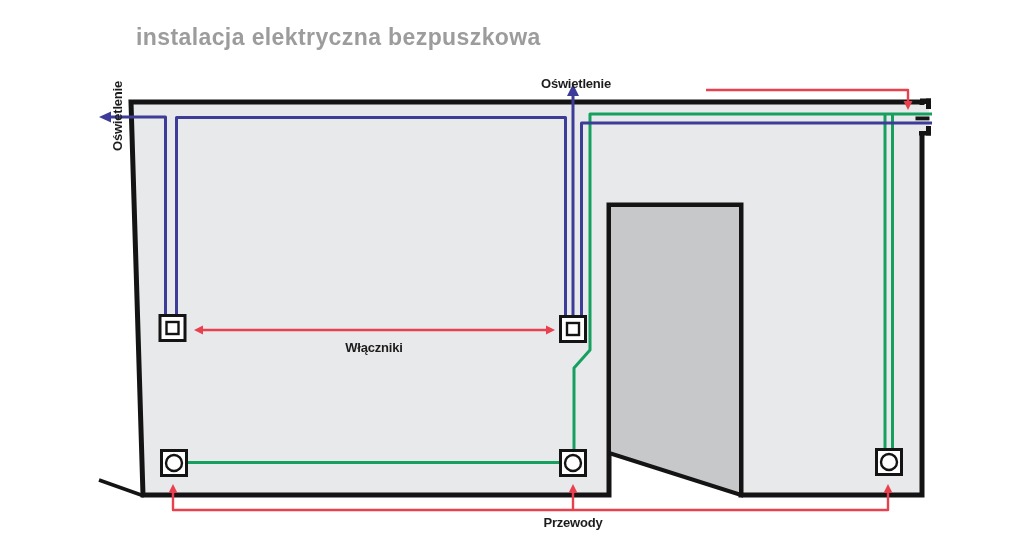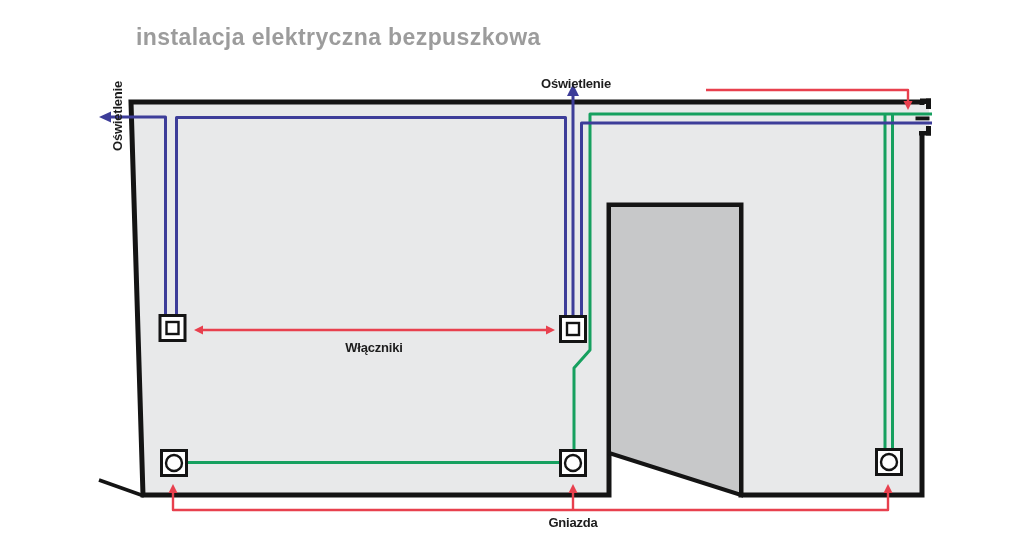--- a/index.html
+++ b/index.html
@@ -104,14 +104,14 @@
 
   <div class="page-title">instalacja elektryczna bezpuszkowa</div>
 
   <div class="anno vert">Oświetlenie</div>
 
   <div class="anno centered" style="left:576px;top:76px;">Oświetlenie</div>
 
 
   <div class="anno centered" style="left:374px;top:304px;margin-top:36px;">Włączniki</div>
 
-  <div class="anno centered" style="left:573px;top:515px;">Gniazda</div>
+  <div class="anno centered" style="left:573px;top:515px;">Przewody</div>
 </div>
 
 </body></html>

